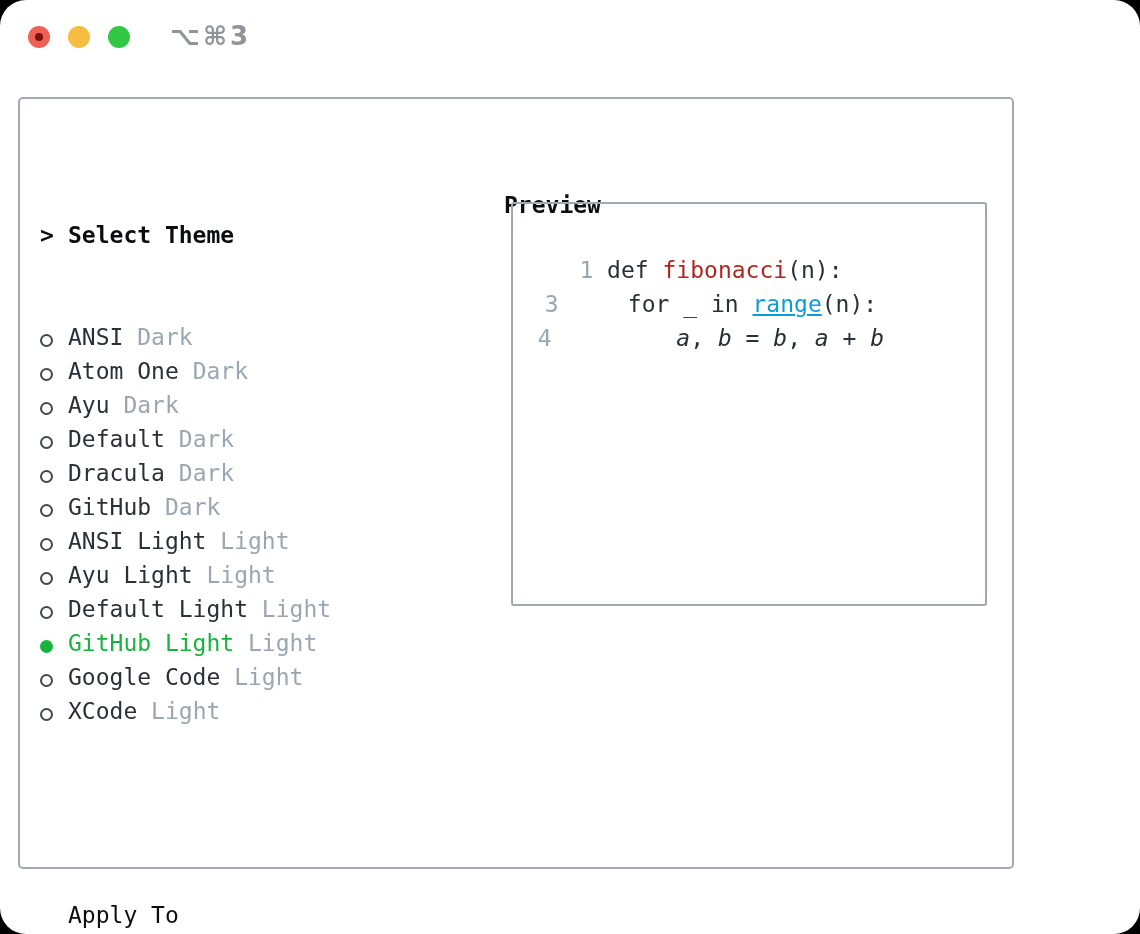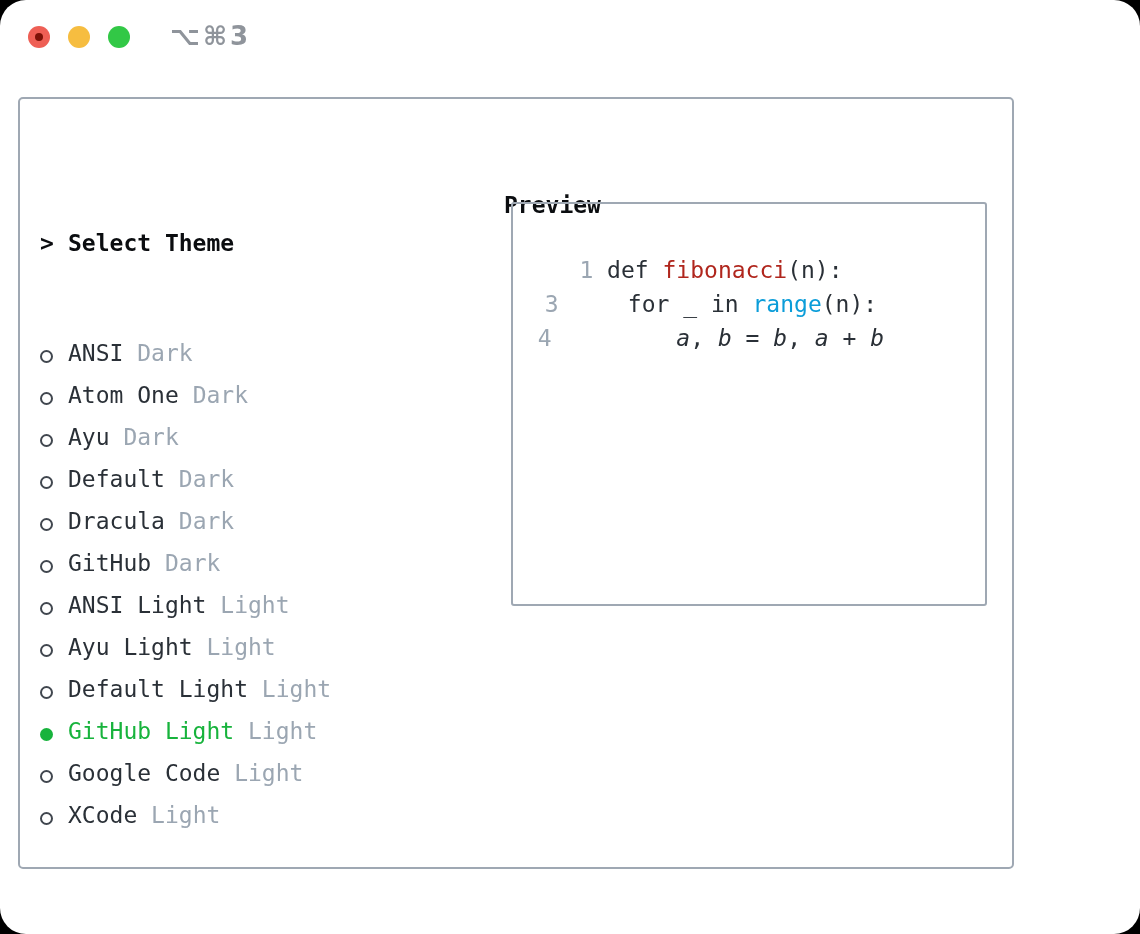--- a/index.html
+++ b/index.html
@@ -29,42 +29,42 @@
   .tl{position:absolute;top:26px;width:22px;height:22px;border-radius:50%;display:inline-block;}
   .tl.red{left:28px;background:var(--traffic-red);}
   .tl.yellow{left:68px;background:var(--traffic-yellow);}
   .tl.green{left:108px;background:var(--traffic-green);}
   .tl-dot{position:absolute;left:7px;top:7px;width:8px;height:8px;border-radius:50%;background:var(--traffic-red-dot);}
   .shortcut{position:absolute;left:170px;top:21px;font-family:"DejaVu Sans",sans-serif;font-size:26px;font-weight:700;color:var(--shortcut-gray);letter-spacing:3px;}
   
   .panel{position:absolute;left:18px;top:97px;width:996px;height:772px;border:2px solid var(--border);border-radius:5px;background:#fff;box-sizing:border-box;}
   
   .left-col{position:absolute;left:20px;top:51px;font-size:23px;line-height:34px;color:var(--foreground);white-space:pre;}
-  .row{height:34px;white-space:pre;margin-top:8px;}
+  .row{height:34px;white-space:pre;}
   .spacer{height:34px;}
   .bullet-col{display:inline-block;width:28px;vertical-align:top;}
   .prompt{color:var(--heading);font-weight:700;}
   .header-text{color:var(--heading);font-weight:700;}
   .radio{display:inline-block;width:13px;height:13px;border-radius:50%;box-sizing:border-box;position:relative;top:2px;}
   .radio.hollow{border:2px solid var(--radio-outline);}
   .radio.filled{background:var(--selection-green);}
   .t-variant{color:var(--muted);}
   .apply-title{color:var(--heading);}
   .opt-label{color:var(--foreground);}
   .opt-label.selected{color:var(--selection-green);}
   
   .preview-title{position:absolute;left:484px;top:41px;font-size:23px;font-weight:700;color:var(--heading);line-height:34px;margin-top:48px;}
   .preview-box{position:absolute;left:491px;top:103px;width:476px;height:404px;border:2px solid var(--border);border-radius:3px;box-sizing:border-box;text-align:center;}
   .code{position:absolute;left:11px;top:49px;font-size:23px;line-height:34px;}
   .code-line{height:34px;white-space:pre;}
   .ln{display:inline-block;width:3ch;color:var(--muted);}
   .tok.fg{color:var(--foreground);}
   .tok.func{color:var(--function-red);}
   .tok.num{color:var(--number-teal);}
-  .tok.builtin{color:var(--builtin-blue);}
+  .tok.builtin{color:var(--builtin-blue);text-decoration:underline;}
   .tok.var{color:var(--foreground);font-style:italic;}
   .tok.ctx{color:var(--context-gray);}
   .tok.del{color:var(--deleted-red);}
   .tok.add{color:var(--added-green);}
 </style>
 </head>
 <body>
 
 <div class="window">
   <div class="titlebar">

